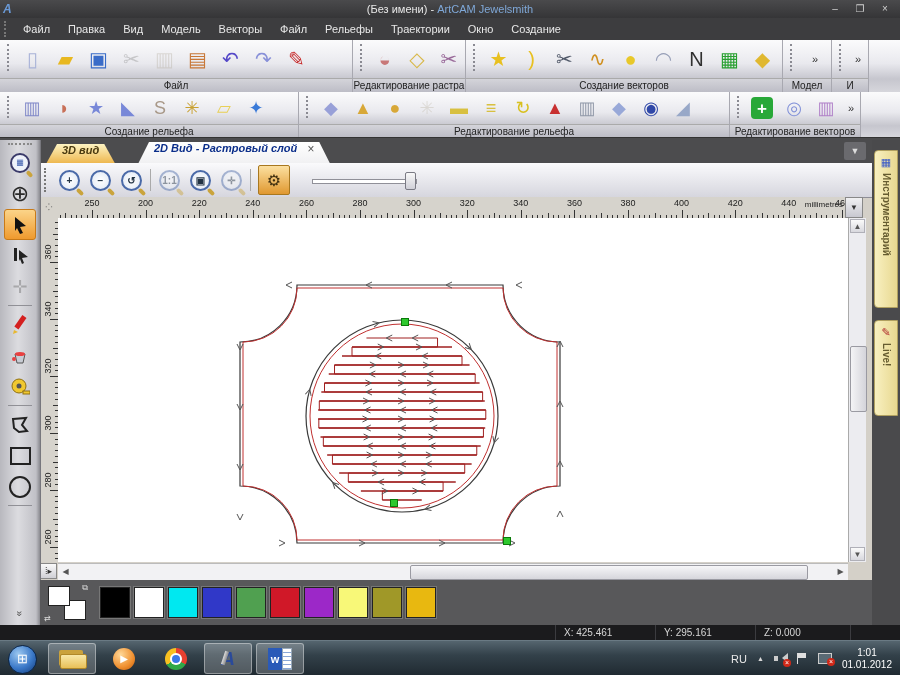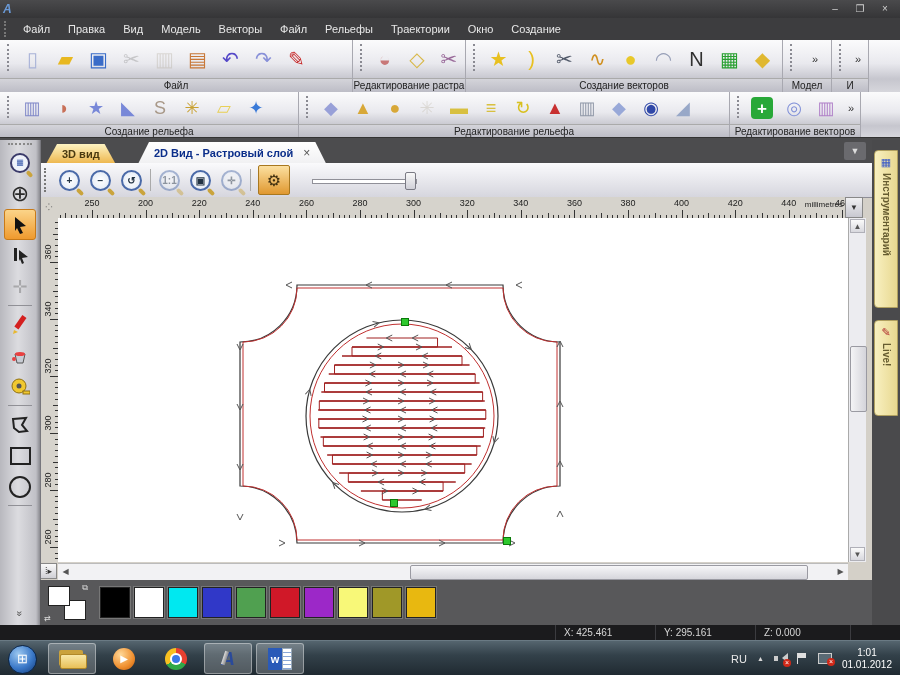--- a/index.html
+++ b/index.html
@@ -37,23 +37,23 @@
   .ribtn{width:33px;height:36px;display:flex;align-items:center;justify-content:center;
          font-size:20px;line-height:1;}
   #ribbon2 .ribtn{width:32px;height:32px;font-size:18px;}
   .ribtn.dis{opacity:.4;filter:grayscale(60%);}
   .ribtn .bgchip{display:flex;align-items:center;justify-content:center;width:22px;height:22px;
          border-radius:4px;font-size:17px;font-weight:bold;}
   .rchev{color:#333;font-size:11px;align-self:center;margin:auto;}
 
   
   #tabbar{left:0;top:137px;width:900px;height:26px;background:#4c4c4e;border-top:1px solid #333;}
-  .tab{position:absolute;bottom:0;height:20px;display:flex;align-items:center;
+  .tab{position:absolute;bottom:0;height:20px;display:flex;align-items:flex-start;
        font-size:11px;font-weight:bold;padding:0 16px;
-       clip-path:polygon(11px 0,calc(100% - 11px) 0,100% 100%,0 100%);}
+       clip-path:polygon(11px 0,calc(100% - 11px) 0,100% 100%,0 100%);font-style:italic;}
   #tab-3d{left:46px;background:linear-gradient(#fdf3c2,#edb54a);color:#4a3a10;}
   #tab-2d{left:138px;height:22px;background:linear-gradient(#ffffff,#f0f0f2);color:#0b2e8a;}
   #tab-2d .closex{margin-left:10px;color:#555;font-weight:normal;font-size:12px;}
   #tab-caret{position:absolute;right:34px;top:4px;width:22px;height:18px;background:#6a6a6e;
              color:#ddd;font-size:9px;text-align:center;line-height:18px;border-radius:2px;}
 
   
   #zoombar{left:40px;top:163px;width:832px;height:34px;
            background:linear-gradient(#fafafc,#d6d6de);border-bottom:1px solid #8d8d96;
            display:flex;align-items:center;}
@@ -183,20 +183,23 @@
   .side-ic{font-size:11px;}
 
   
   #draw-svg{display:block;}
 </style>
 </head>
 <body>
 
 <div class="abs" id="titlebar">
   <span id="app-logo">A</span>
+  <span id="title-center">
+    <span>(Без имени) - </span><span id="title-app">ArtCAM Jewelsmith</span>
+  </span>
   <span id="winbtns">
     <span class="winbtn">–</span>
     <span class="winbtn">❐</span>
     <span class="winbtn">×</span>
   </span>
 </div>
 
 <div class="abs" id="menubar">
   <span class="grip-v"></span>
 

